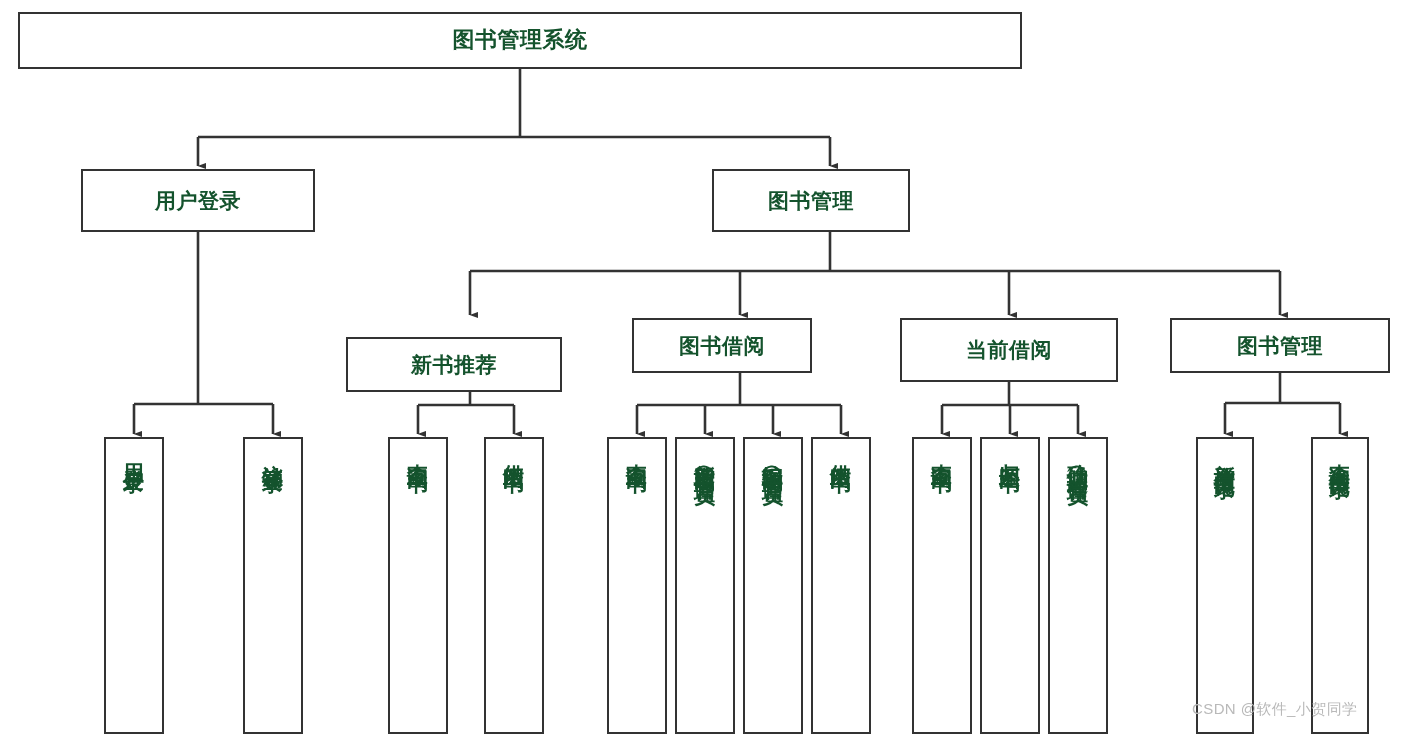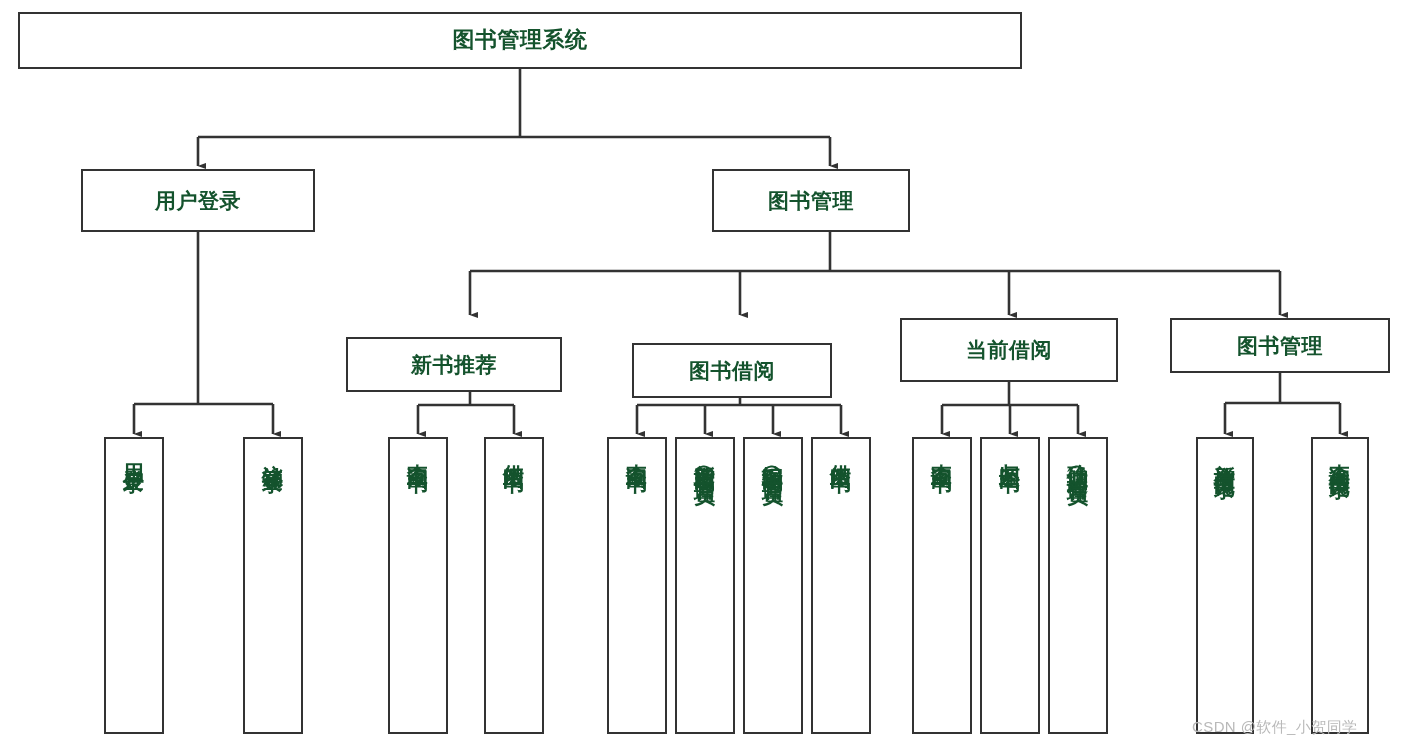--- a/index.html
+++ b/index.html
@@ -132,21 +132,21 @@
   <div class="node h" style="left:81px;top:169px;width:234px;height:63px;">
     <span class="lbl">用户登录</span>
   </div>
   <div class="node h" style="left:712px;top:169px;width:198px;height:63px;">
     <span class="lbl">图书管理</span>
   </div>
 
   <div class="node h" style="left:346px;top:318px;width:216px;height:55px;margin-top:19px;">
     <span class="lbl">新书推荐</span>
   </div>
-  <div class="node h" style="left:632px;top:318px;width:200px;height:55px;margin-top:25px;">
+  <div class="node h" style="left:632px;top:318px;width:180px;height:55px;">
     <span class="lbl">图书借阅</span>
   </div>
   <div class="node h" style="left:900px;top:318px;width:218px;height:64px;">
     <span class="lbl">当前借阅</span>
   </div>
   <div class="node h" style="left:1170px;top:318px;width:220px;height:55px;">
     <span class="lbl">图书管理</span>
   </div>
 
   <div class="node v" style="left:104px;top:437px;width:60px;height:297px;">
@@ -186,15 +186,15 @@
     <span class="lbl">确认归还（管理员）</span>
   </div>
 
   <div class="node v" style="left:1196px;top:437px;width:58px;height:297px;">
     <span class="lbl">新增借阅记录</span>
   </div>
   <div class="node v" style="left:1311px;top:437px;width:58px;height:297px;">
     <span class="lbl">查询借阅记录</span>
   </div>
 
-  <div class="watermark" style="left:1192px;top:718px;">CSDN @软件_小贺同学</div>
+  <div class="watermark" style="left:1192px;top:700px;">CSDN @软件_小贺同学</div>
 
 </div>
 
 </body></html>

